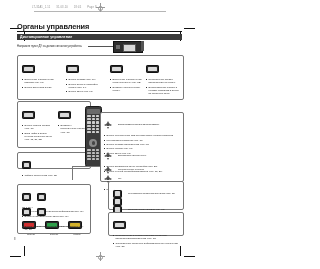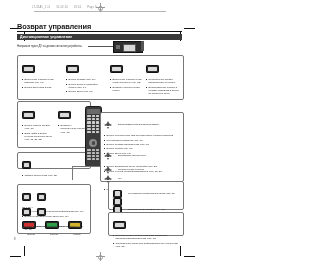--- a/index.html
+++ b/index.html
@@ -134,21 +134,21 @@
   </div>
 <div class="crop" id="crop-bl">
     <i class="h"></i>
     <i class="v"></i>
   </div>
 <div class="crop" id="crop-br">
     <i class="h"></i>
     <i class="v"></i>
   </div>
 
-<div class="page-title">Возврат управления</div>
+<div class="page-title">Органы управления</div>
 <div class="title-rule"></div>
 <div class="section-bar">
   <span>Дистанционное управление</span>
 </div>
 
 <div class="lead">Направьте пульт ДУ на датчик сигналов устройства.</div>
 <div class="lead-rule"></div>
 
 <div class="thumb">
   <span class="bz"></span>

